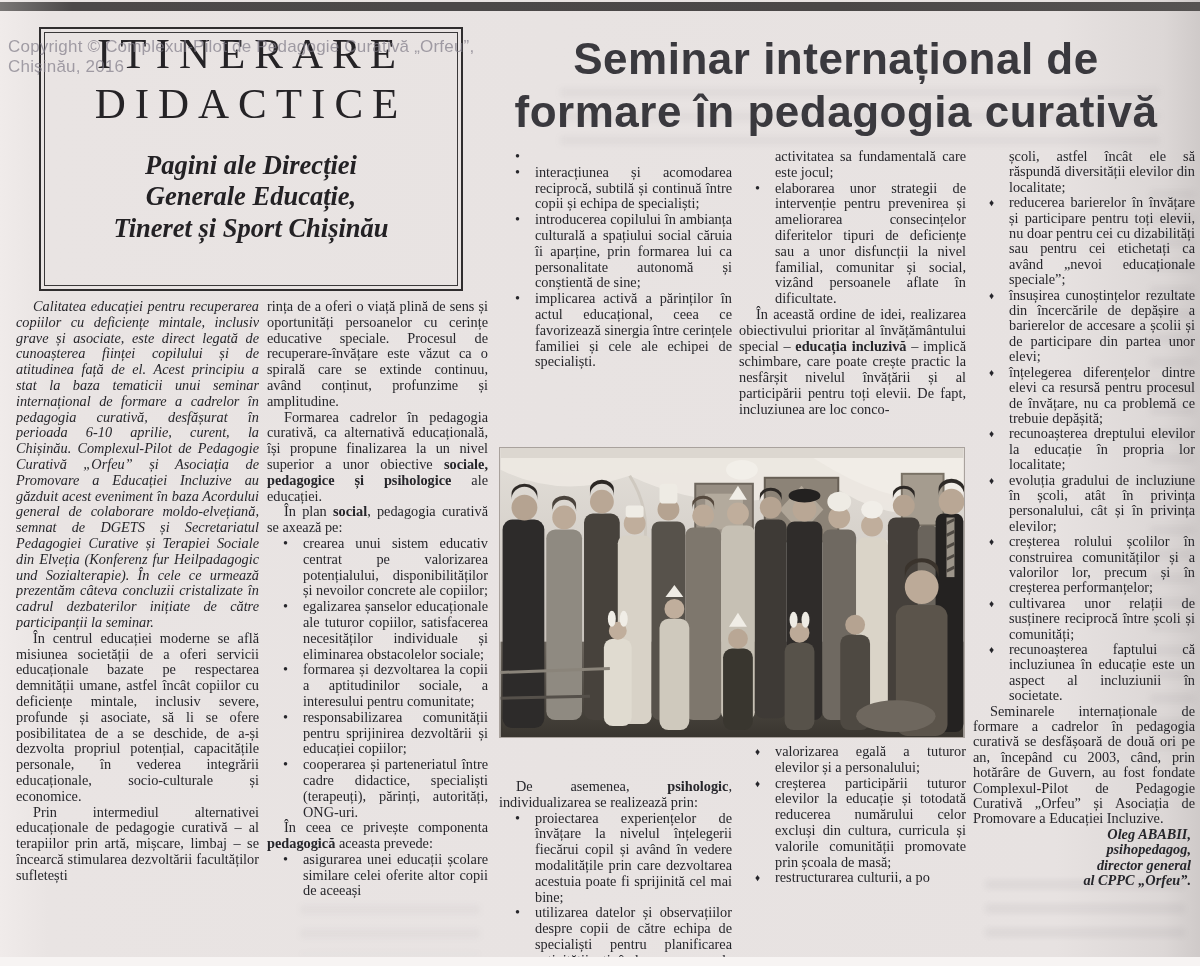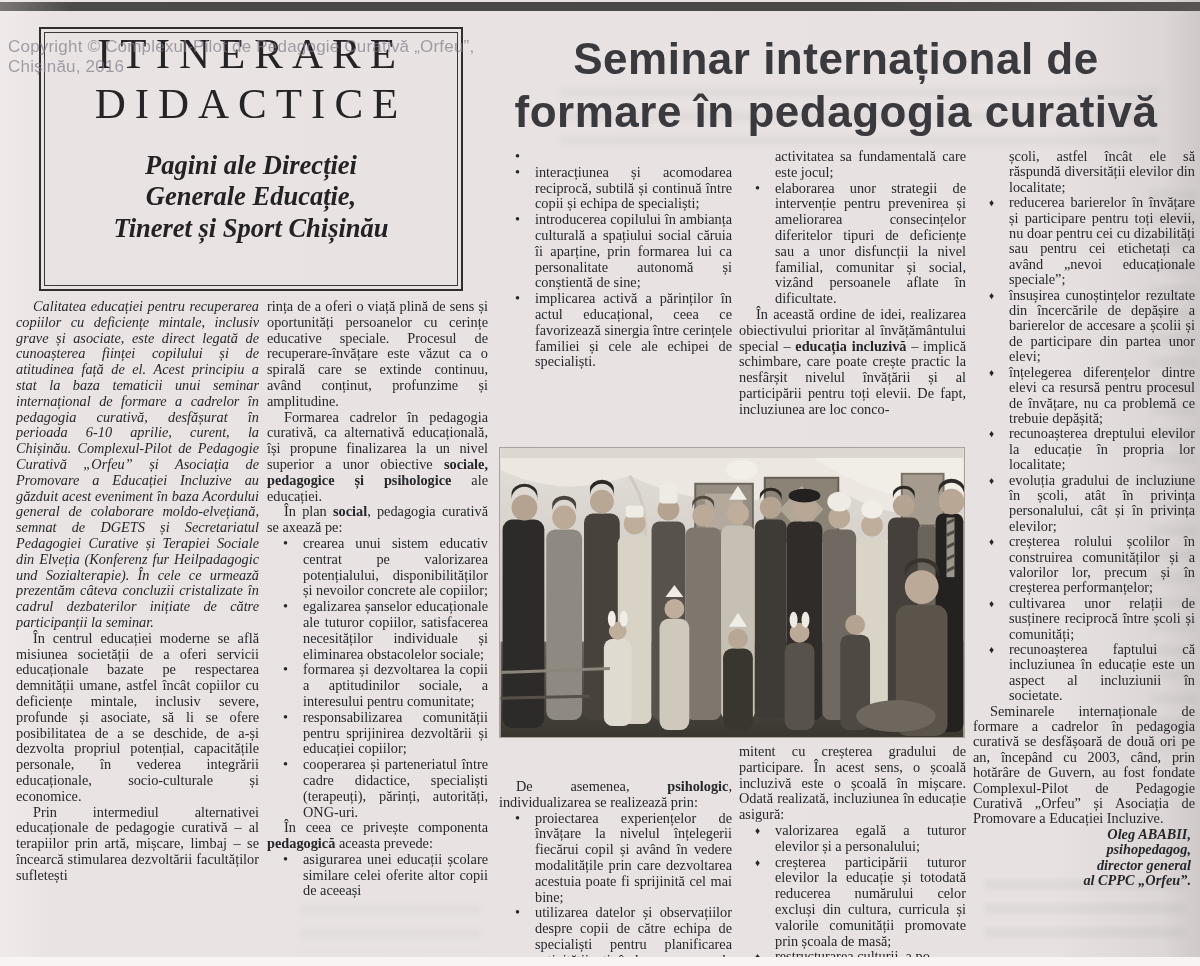--- a/index.html
+++ b/index.html
@@ -261,21 +261,20 @@
         <span class="mk">•</span>
         <span class="tx">proiectarea experiențelor de învățare la nivelul înțelegerii fiecărui copil și având în vedere modalitățile prin care dezvoltarea acestuia poate fi sprijinită cel mai bine;</span>
       </div>
     <div class="li">
         <span class="mk">•</span>
         <span class="tx">utilizarea datelor și observațiilor despre copii de către echipa de specialiști pentru planificarea activității, ținându-se seama de ritmul propriu al copilului, de</span>
       </div>
   </div>
 
   <div class="col" id="col4b">
-    <p class="para">mitent cu creșterea gradului de participare. În acest sens, o școală incluzivă este o școală în mișcare. Odată realizată, incluziunea în educație asigură:</p>
     <div class="li">
         <span class="mk dia">♦</span>
         <span class="tx">valorizarea egală a tuturor elevilor și a personalului;</span>
       </div>
     <div class="li">
         <span class="mk dia">♦</span>
         <span class="tx">creșterea participării tuturor elevilor la educație și totodată reducerea numărului celor excluși din cultura, curricula și valorile comunității promovate prin școala de masă;</span>
       </div>
     <div class="li">
         <span class="mk dia">♦</span>

